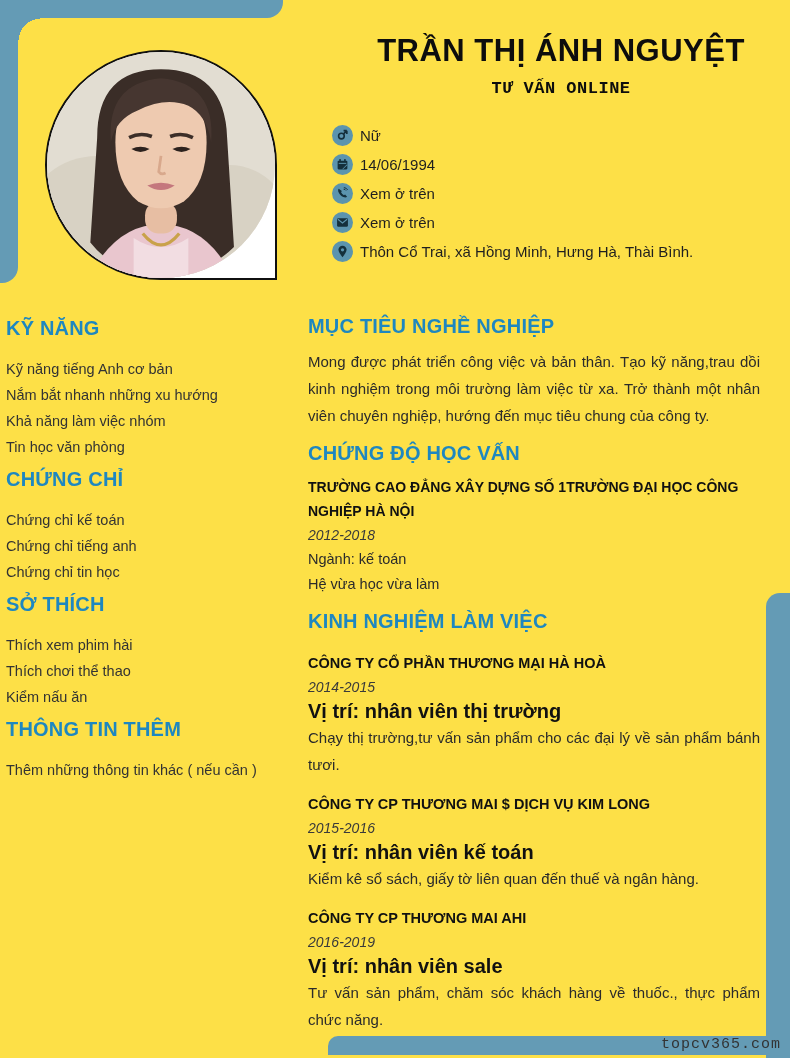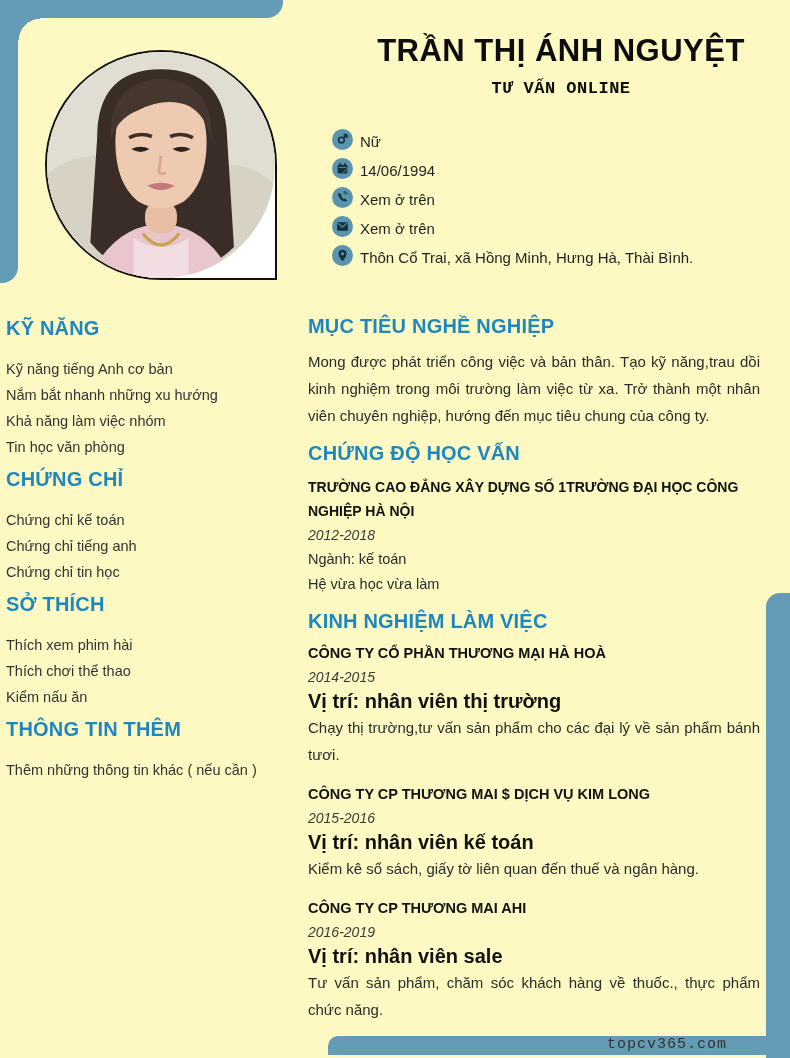--- a/index.html
+++ b/index.html
@@ -1,63 +1,63 @@
 <!DOCTYPE html>
 <html><head>
 <meta charset="utf-8">
 <style>
   html,body{margin:0;padding:0;background:#fff;}
   .page{
-    position:relative;width:790px;height:1058px;background:#fef9c3;overflow:hidden;
+    position:relative;width:790px;height:1058px;background:#fde047;overflow:hidden;
     font-family:"Liberation Sans",sans-serif;color:#2e2e2e;
   }
   
   .bar-top{position:absolute;left:0;top:0;width:283px;height:18px;background:#649bb5;border-radius:0 0 16px 0;}
   .bar-left{position:absolute;left:0;top:0;width:18px;height:283px;background:#649bb5;border-radius:0 0 16px 0;}
   .inner-corner{position:absolute;left:18px;top:18px;width:22px;height:22px;
     background:radial-gradient(circle at 100% 100%, rgba(0,0,0,0) 0 21px, #649bb5 21px);}
   
   .photo-frame{position:absolute;left:45px;top:50px;width:228px;height:226px;
     border:2px solid #101010;border-radius:50% 50% 0 50%;background:#fff;}
   .photo{position:absolute;inset:0;border-radius:50%;overflow:hidden;}
   .photo svg{display:block;width:100%;height:100%;}
   
   .header{position:absolute;left:332px;top:0;width:458px;}
   .name{margin-top:30px;text-align:center;font-size:31px;font-weight:bold;color:#0d0d0d;line-height:42px;letter-spacing:.5px;}
   .subtitle{text-align:center;font-size:17px;font-weight:bold;color:#0d0d0d;line-height:24px;margin-top:5px;letter-spacing:.5px;font-family:Liberation Mono, monospace;}
   .contacts{margin-top:20px;}
-  .contact-row{display:flex;align-items:flex-end;height:29px;}
+  .contact-row{display:flex;align-items:center;height:29px;}
   .cicon{flex:0 0 21px;width:21px;height:21px;border-radius:50%;background:#5b94ae;
     display:flex;align-items:center;justify-content:center;margin-right:7px;}
   .cicon svg{width:13px;height:13px;}
   .ctext{font-size:15px;color:#1f1f1f;white-space:nowrap;}
   
   .left-col{position:absolute;left:6px;top:316px;width:272px;}
   .right-col{position:absolute;left:308px;top:314px;width:452px;}
   h2{margin:0;font-size:20px;line-height:24px;font-weight:bold;color:#1e87c0;letter-spacing:.2px;}
   .left-col h2{margin-bottom:16px;}
   .side-section{margin-bottom:7px;}
   .side-list{list-style:none;margin:0;padding:0;}
   .side-list li{font-size:14.5px;line-height:26px;color:#333;}
   
   .right-col h2{margin-bottom:10px;}
   .objective-text{margin:8px 0 12px 0;font-size:15px;line-height:27px;color:#2b2b2b;text-align:justify;}
   .edu-block{margin-bottom:12px;}
   .school{font-size:14px;font-weight:bold;color:#111;line-height:24px;}
   .period{font-size:14px;font-style:italic;color:#3a3a3a;line-height:24px;}
   .plain-line{font-size:14.5px;color:#2b2b2b;line-height:25px;}
-  .exp h2{margin-bottom:8px;}
+  .exp h2{margin-bottom:18px;}
   .job{margin-bottom:14px;}
   .company{font-size:14.5px;font-weight:bold;color:#111;line-height:24px;}
   .position{font-size:20px;font-weight:bold;color:#111;line-height:25px;}
   .jobdesc{font-size:15px;color:#2b2b2b;line-height:27px;text-align:justify;}
   
   .right-strip{position:absolute;left:766px;top:593px;width:24px;height:465px;background:#649bb5;border-radius:14px 0 0 0;}
   .footer-bar{position:absolute;left:328px;top:1036px;width:462px;height:19px;background:#649bb5;border-radius:10px 0 0 0;}
-  .watermark{position:absolute;left:607px;top:1035px;font-family:"Liberation Mono",monospace;
+  .watermark{position:absolute;left:661px;top:1035px;font-family:"Liberation Mono",monospace;
     font-size:15px;color:#333;letter-spacing:1px;line-height:19px;text-decoration:none;}
 </style>
 </head>
 <body>
 
 <div class="page">
 
   <div class="bar-top"></div>
   <div class="bar-left"></div>
   <div class="inner-corner"></div>

